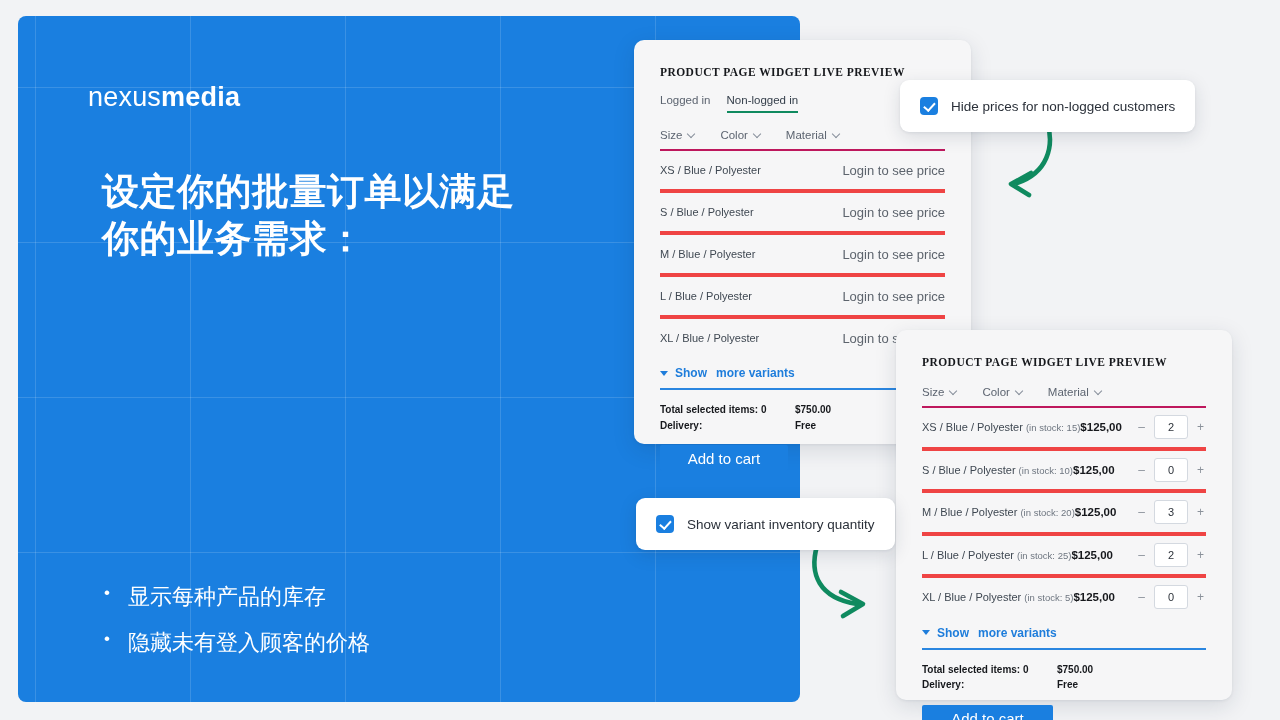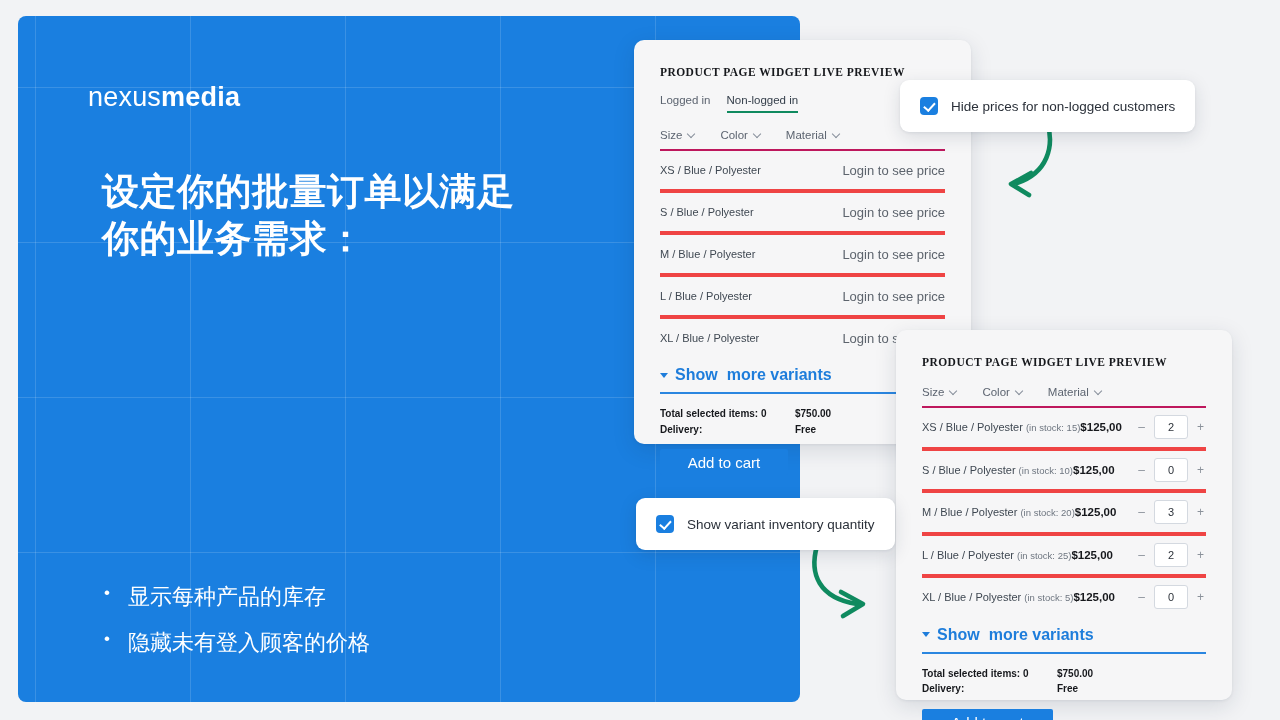--- a/index.html
+++ b/index.html
@@ -228,21 +228,21 @@
     justify-content: center;
     font-size: 11px;
     color: #2c323a;
   }
 
   
   .showmore {
     display: flex;
     align-items: center;
     gap: 7px;
-    font-size: 16px;
+    font-size: 12px;
     font-weight: 700;
     color: #1e7ddb;
     padding: 9px 0 8px 0;
     border-bottom: 2px solid #2a86e0;
     cursor: pointer;
   }
   .caret-down {
     width: 0; height: 0;
     border-left: 4px solid transparent;
     border-right: 4px solid transparent;

